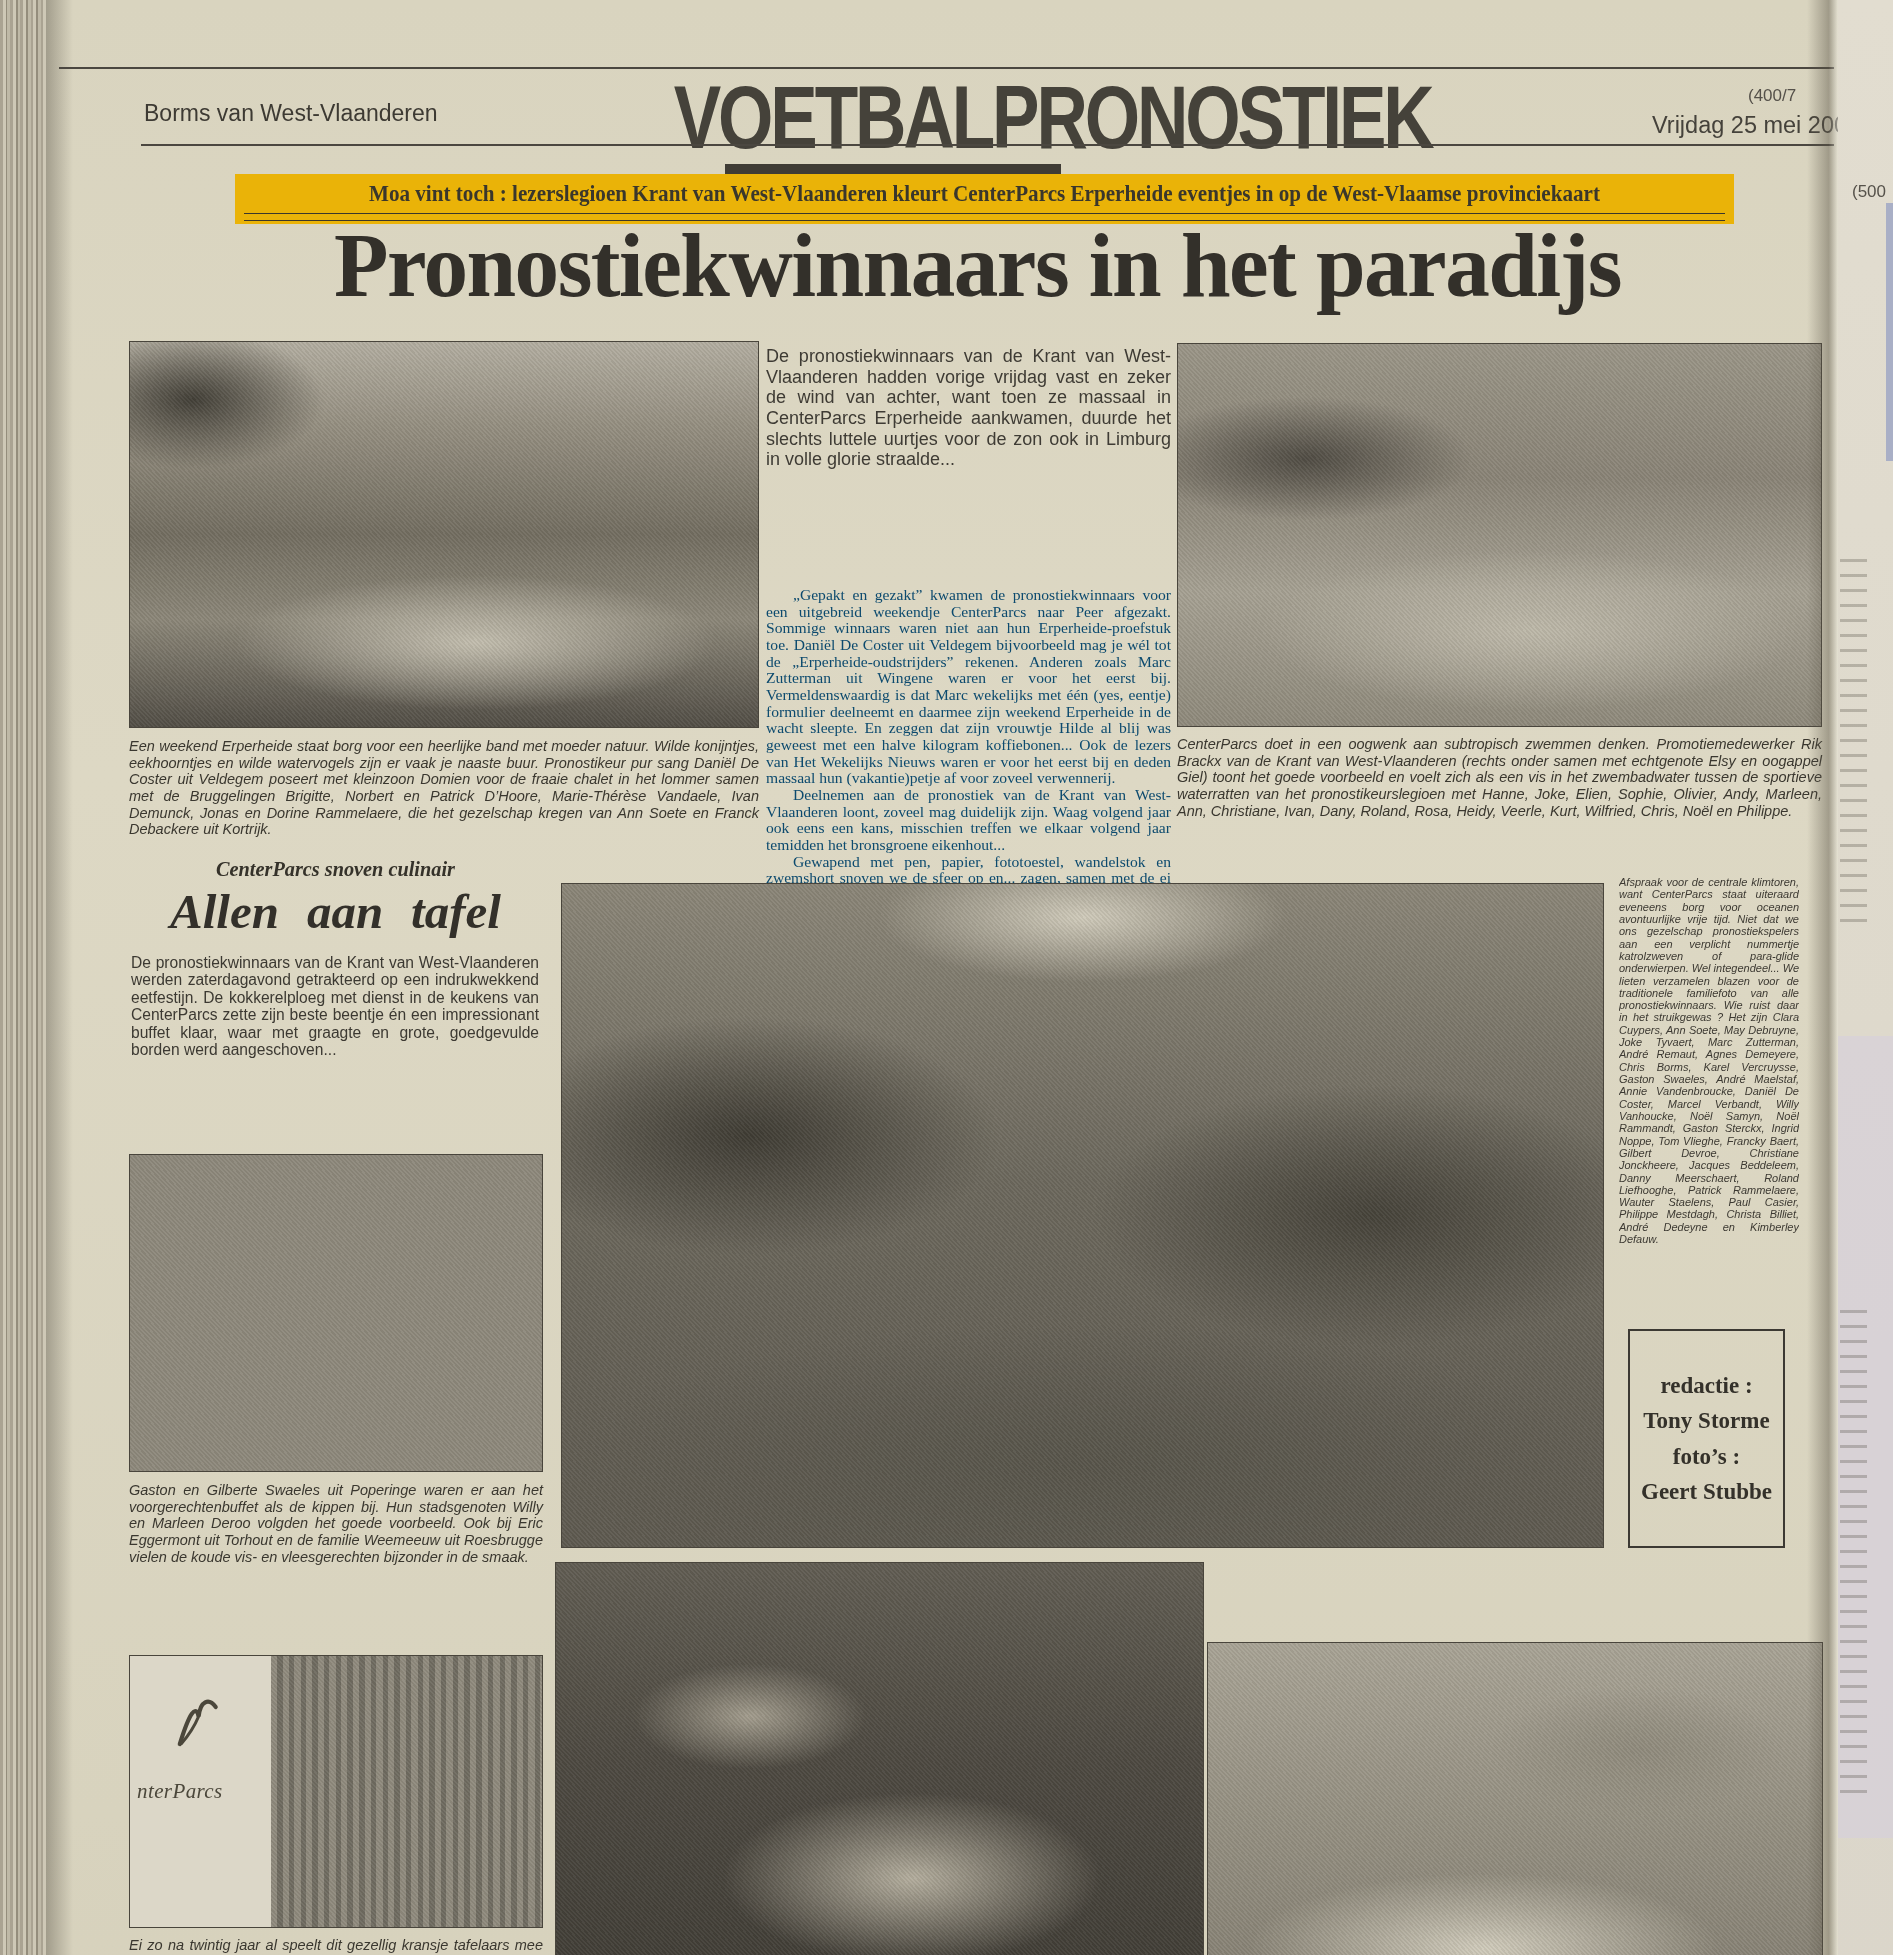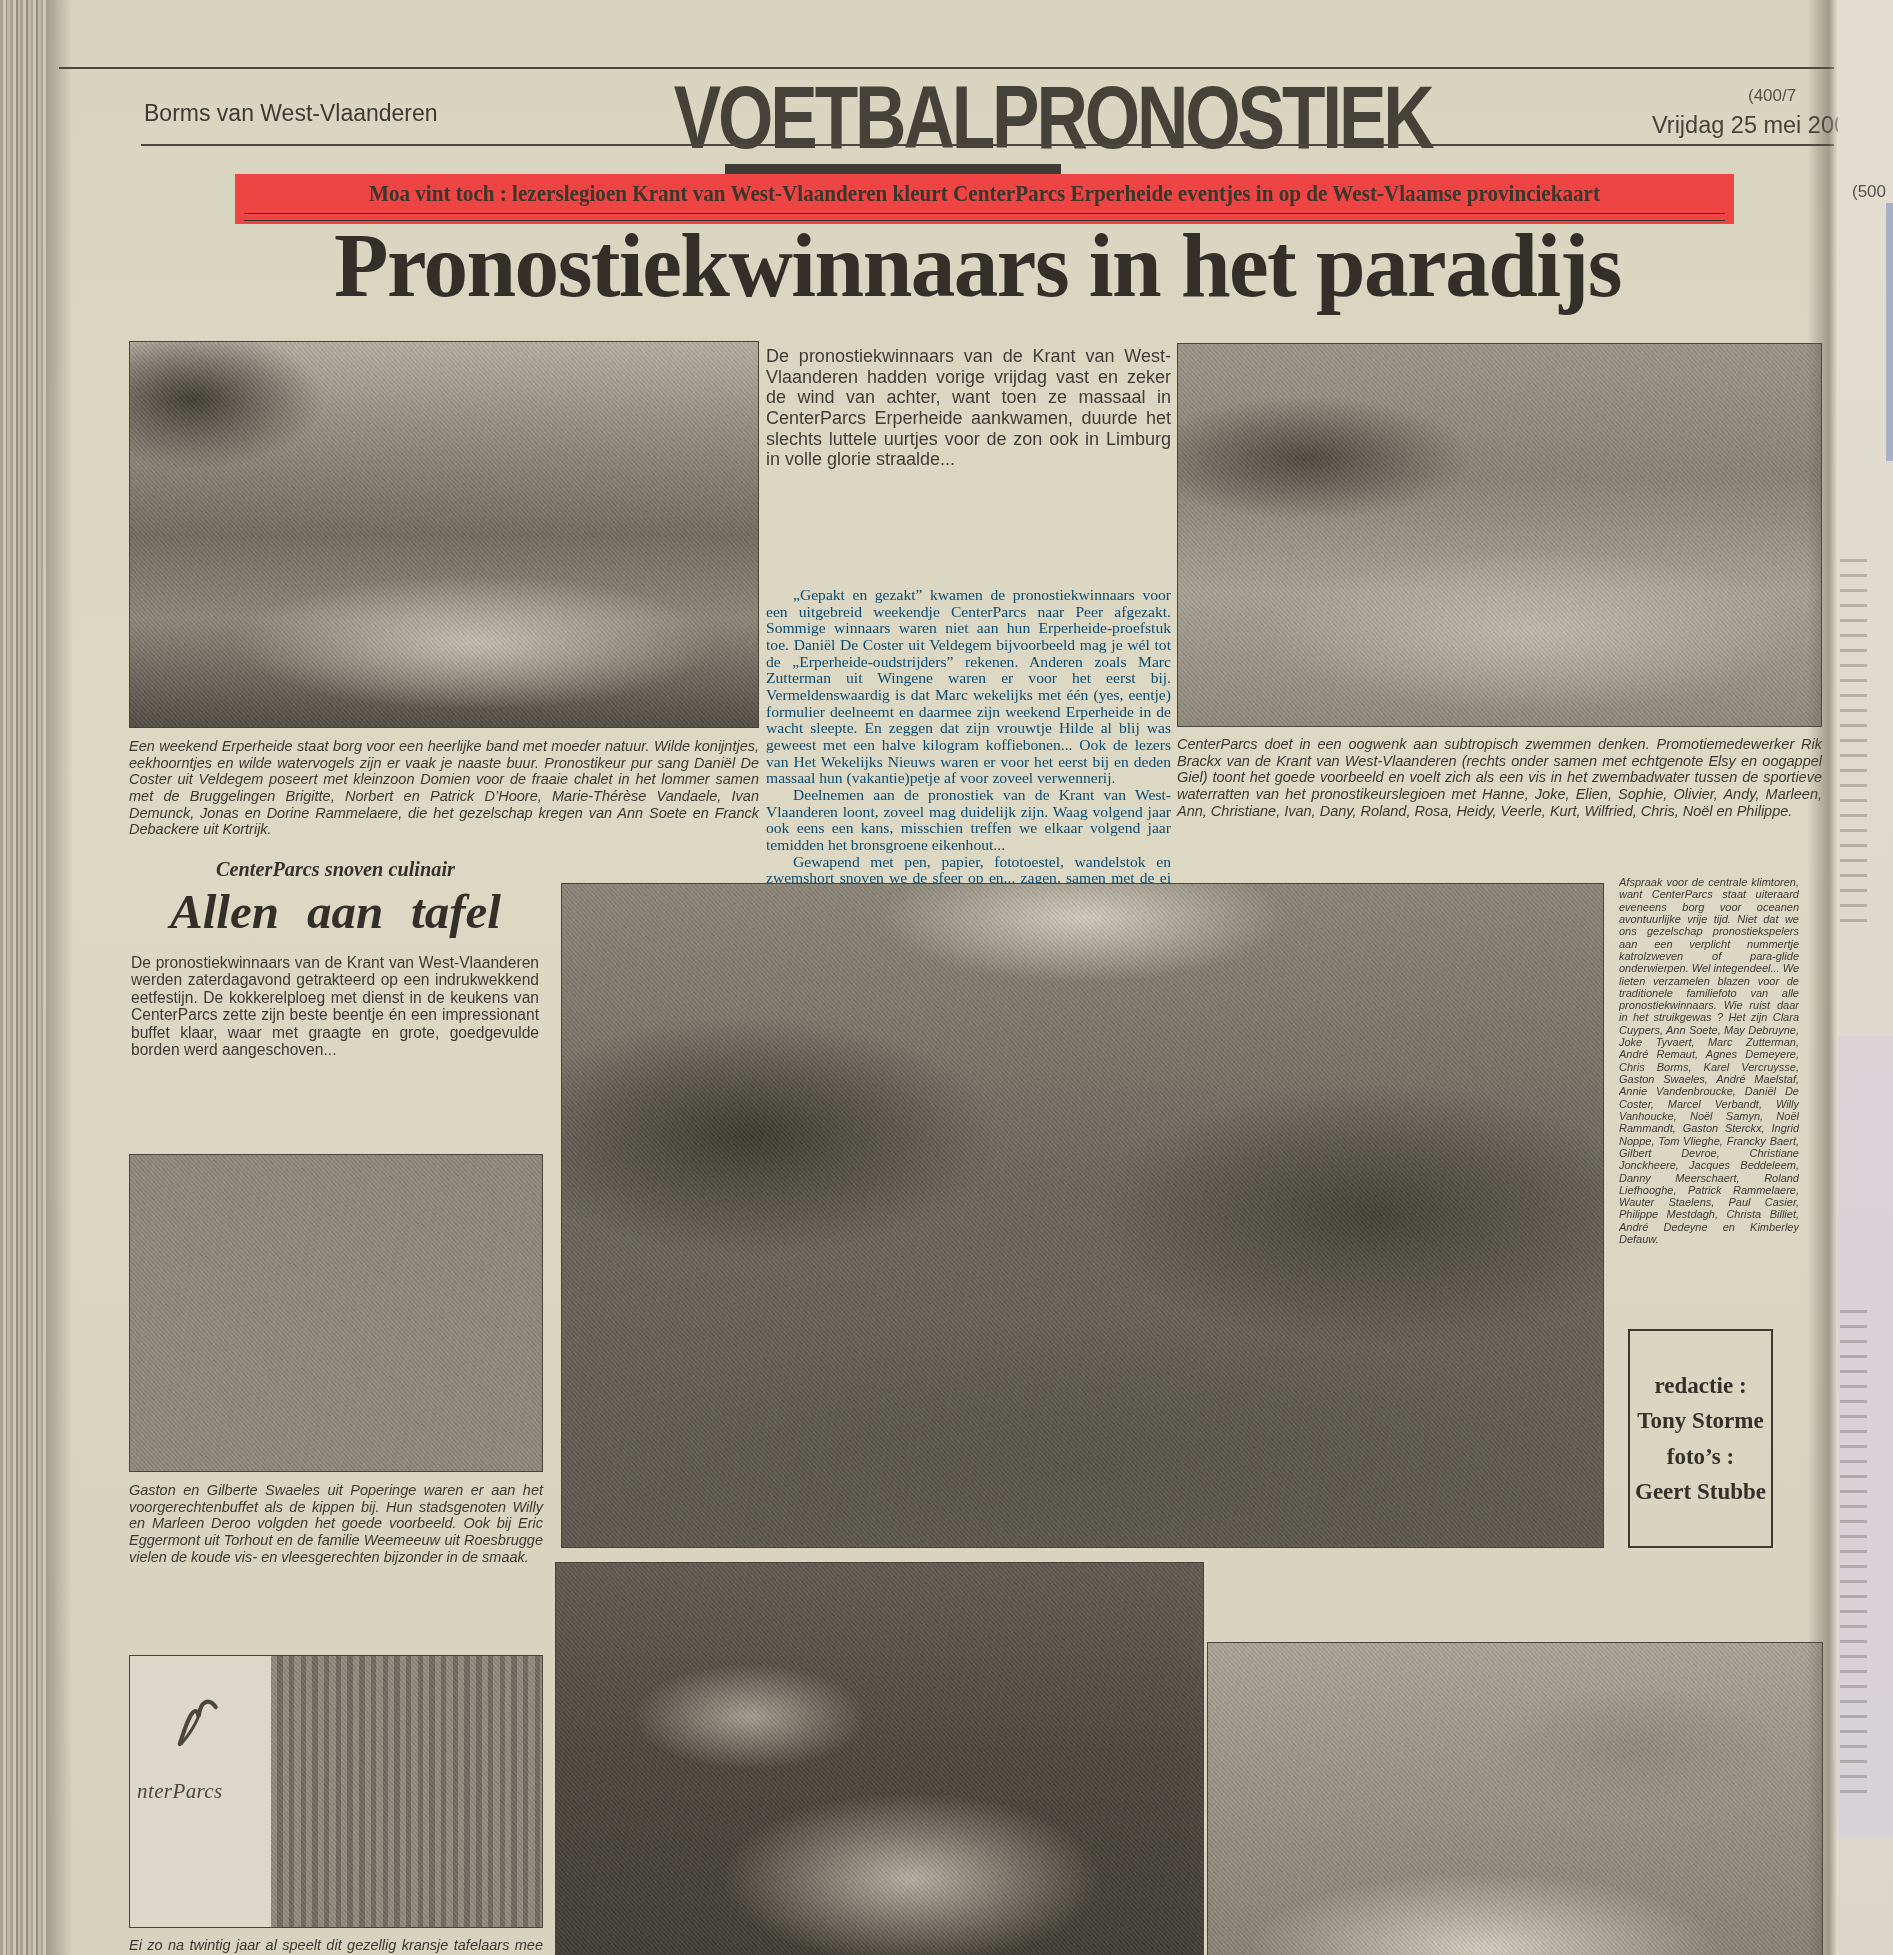--- a/index.html
+++ b/index.html
@@ -22,21 +22,21 @@
   .frag{position:absolute;width:27px;z-index:8;opacity:.55;
       background:repeating-linear-gradient(180deg,rgba(70,66,56,.5) 0 3.5px,rgba(70,66,56,0) 3.5px 15px);}
   .rule{position:absolute;background:#4b4740;z-index:2;}
   
   .masthead{font:23px/1 "Liberation Sans",sans-serif;color:#3d3a33;}
   .section-title{font-weight:700;font-size:89px;line-height:1;color:#45423a;
       font-family:"Liberation Sans",sans-serif;letter-spacing:-3.9px;white-space:nowrap;
       transform:scaleX(.8);transform-origin:center;display:inline-block;}
   .smallnote{font:17px/1 "Liberation Sans",sans-serif;color:#55514a;}
   .dateline{font:23.5px/1 "Liberation Sans",sans-serif;color:#45423b;white-space:nowrap;}
-  .banner{position:absolute;background:#ef4444;z-index:2;}
+  .banner{position:absolute;background:#eab308;z-index:2;}
   .banner-text{position:absolute;left:0;right:0;top:7px;text-align:center;white-space:nowrap;
       font:700 24px/1 "Liberation Serif",serif;color:#3a372c;
       transform:scaleX(.88);transform-origin:center;}
   .banner-ul{position:absolute;left:8.6px;right:8.6px;bottom:3.1px;height:5.5px;
       border-top:1.6px solid #3a372c;border-bottom:1.6px solid #3a372c;}
   .headline{font:700 92px/1 "Liberation Serif",serif;color:#33302a;letter-spacing:-1.6px;
       text-align:center;white-space:nowrap;transform:scaleX(.97);transform-origin:center;}
   .intro{font:18px/1.15 "Liberation Sans",sans-serif;color:#3e3b34;text-align:justify;}
   .serifbody{font:15.6px/1.07 "Liberation Serif",serif;color:#0c4a6e;text-align:justify;margin-top:40px;}
   .serifbody p{margin:0;}
@@ -107,21 +107,21 @@
 
   <div class="photo" style="left:561px;top:883px;width:1043px;height:665px;
        background-image:radial-gradient(ellipse 28% 14% at 50% 5%,#cfcaba 0%,rgba(207,202,186,0) 70%),
        radial-gradient(ellipse 40% 30% at 18% 38%,#3e3b33 0%,rgba(62,59,51,0) 60%),
        radial-gradient(ellipse 45% 33% at 78% 50%,#454239 0%,rgba(69,66,57,0) 60%),
        radial-gradient(ellipse 70% 30% at 50% 88%,#57544a 0%,rgba(87,84,74,0) 72%),
        linear-gradient(180deg,#8a8577 0%,#6b675c 45%,#5d594f 100%);"></div>
 
   <div class="abs sidebar" style="left:1619px;top:876px;width:180px;height:442px;">Afspraak voor de centrale klimtoren, want CenterParcs staat uiteraard eveneens borg voor oceanen avontuurlijke vrije tijd. Niet dat we ons gezelschap pronostiekspelers aan een verplicht nummertje katrolzweven of para-glide onderwierpen. Wel integendeel... We lieten verzamelen blazen voor de traditionele familiefoto van alle pronostiekwinnaars. Wie ruist daar in het struikgewas ? Het zijn Clara Cuypers, Ann Soete, May Debruyne, Joke Tyvaert, Marc Zutterman, André Remaut, Agnes Demeyere, Chris Borms, Karel Vercruysse, Gaston Swaeles, André Maelstaf, Annie Vandenbroucke, Daniël De Coster, Marcel Verbandt, Willy Vanhoucke, Noël Samyn, Noël Rammandt, Gaston Sterckx, Ingrid Noppe, Tom Vlieghe, Francky Baert, Gilbert Devroe, Christiane Jonckheere, Jacques Beddeleem, Danny Meerschaert, Roland Liefhooghe, Patrick Rammelaere, Wauter Staelens, Paul Casier, Philippe Mestdagh, Christa Billiet, André Dedeyne en Kimberley Defauw.</div>
 
-  <div class="abs credits" style="left:1628px;top:1329px;width:145px;height:219px;">
+  <div class="abs credits" style="left:1628px;top:1329px;width:157px;height:219px;">
     <div>redactie :</div>
     <div>Tony Storme</div>
     <div>foto’s :</div>
     <div>Geert Stubbe</div>
   </div>
 
   <div class="photo" style="left:129px;top:1154px;width:414px;height:318px;
        background-image:radial-gradient(ellipse 25% 30% at 25% 55%,#c4bfb0 0%,rgba(196,191,176,0) 60%),
        radial-gradient(ellipse 25% 30% at 70% 60%,#b8b3a4 0%,rgba(184,179,164,0) 60%),
        linear-gradient(180deg,#7b766b 0%,#97azine 0%,#979285 45%,#6b675d 100%);"></div>

